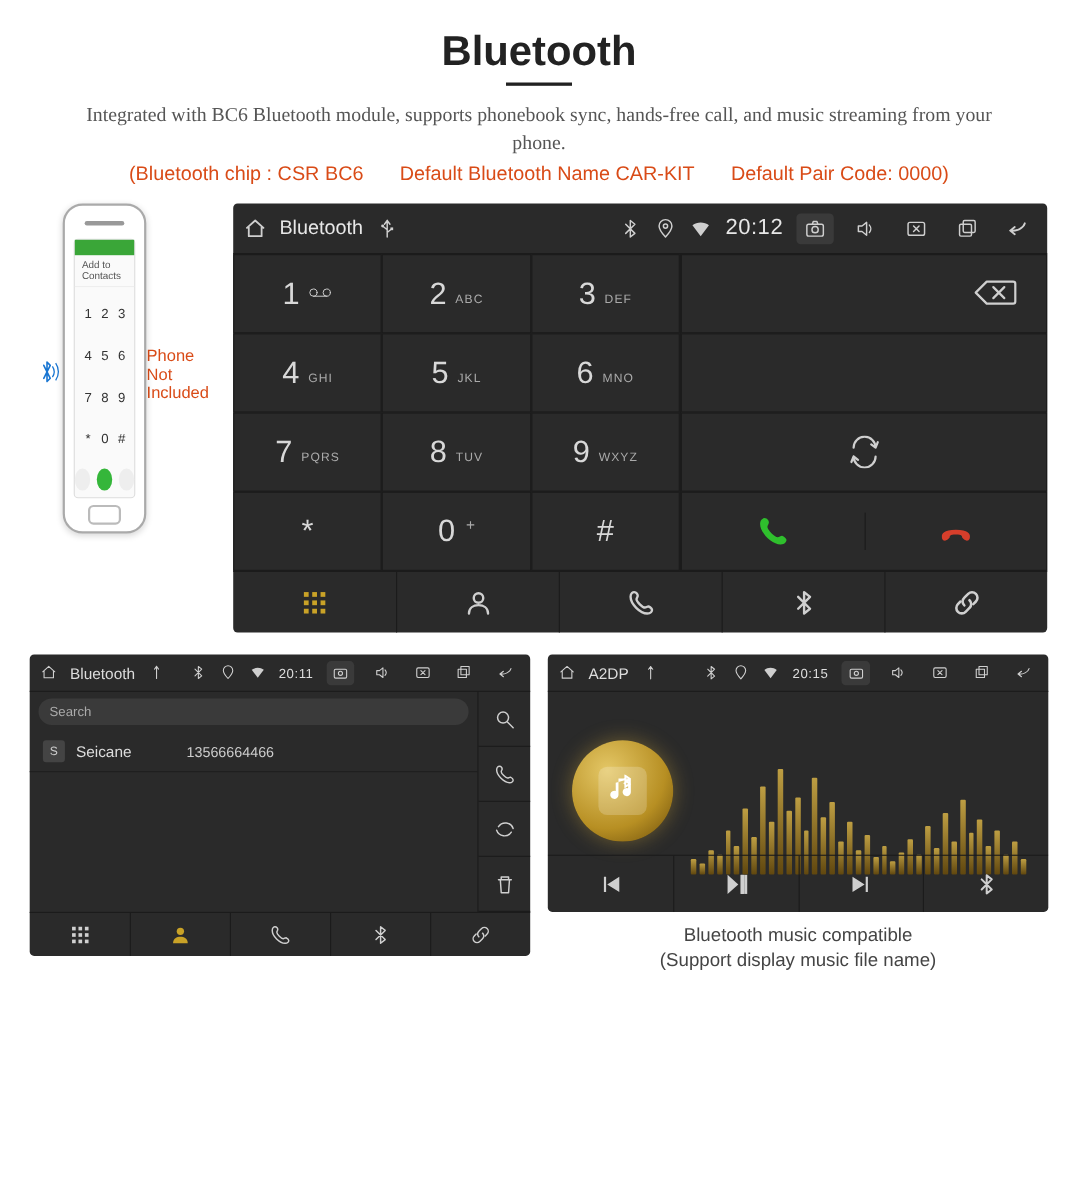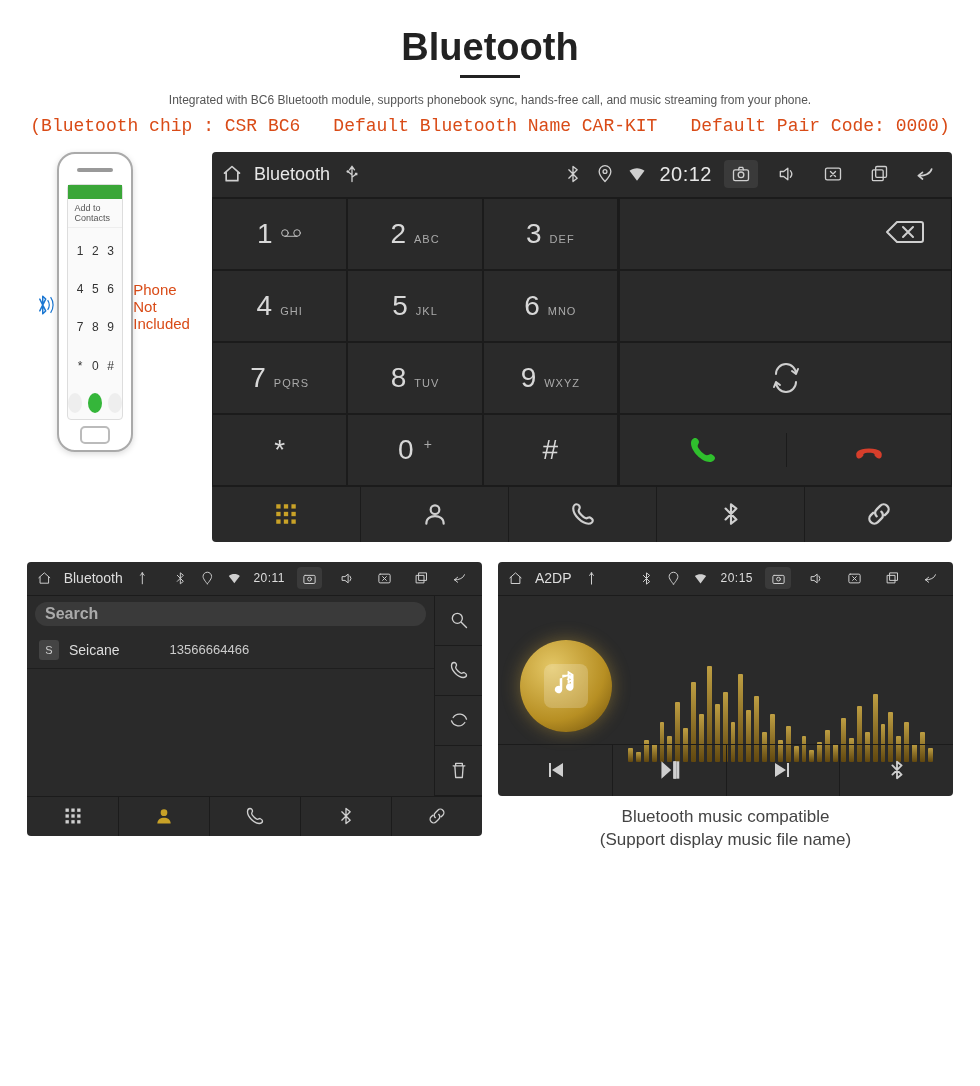--- a/index.html
+++ b/index.html
@@ -20,33 +20,34 @@
     padding-top: 26px;
   }
   .title-underline {
     width: 60px;
     height: 3px;
     background: #222;
     margin: 6px auto 14px auto;
   }
   .intro {
     text-align: center;
-    font-size: 12px;
+    font-size: 18px;
     color: #555;
     width: 870px;
     margin: 0 auto;
     line-height: 1.4;
+    font-family: Liberation Serif, serif;
   }
   .spec-line {
     text-align: center;
     font-size: 18px;
     color: #d94b17;
     margin: 6px auto 16px auto;
   }
-  .spec-line span { margin: 0 14px; font-family: Liberation Mono, monospace; }
+  .spec-line span { margin: 0 14px; }
 
   
   .row-top {
     display: flex;
     align-items: flex-start;
     justify-content: center;
     gap: 14px;
     padding: 0 26px;
   }
 
@@ -168,21 +169,21 @@
   .small-unit .statusbar { height:34px; }
   .small-unit .statusbar .st-title{font-size:14px;}
   .small-unit .statusbar .time{font-size:12px;}
   .small-unit .statusbar .ibox{width:26px;height:22px;}
   .small-unit .ico{width:15px;height:15px;}
 
   .contacts-body { display:flex; flex:1; min-height:200px;}
   .contacts-main { flex:1; display:flex; flex-direction:column; }
   .search-box {
     margin:6px 8px; height:24px; border-radius:12px; background:#3a3a3a;
-    display:flex; align-items:center; padding:0 10px; font-size:16px; color:#aaa;font-weight:bold;
+    display:flex; align-items:center; padding:0 10px; font-size:12px; color:#aaa;
   }
   .contact-row {
     display:flex; align-items:center; gap:10px; padding:8px 12px;
     border-bottom:1px solid #1e1e1e;
   }
   .contact-row .badge {
     width:20px; height:20px; background:#444; border-radius:3px;
     display:flex; align-items:center; justify-content:center; font-size:11px; color:#ccc;
   }
   .contact-row .cname{ font-size:14px; }

